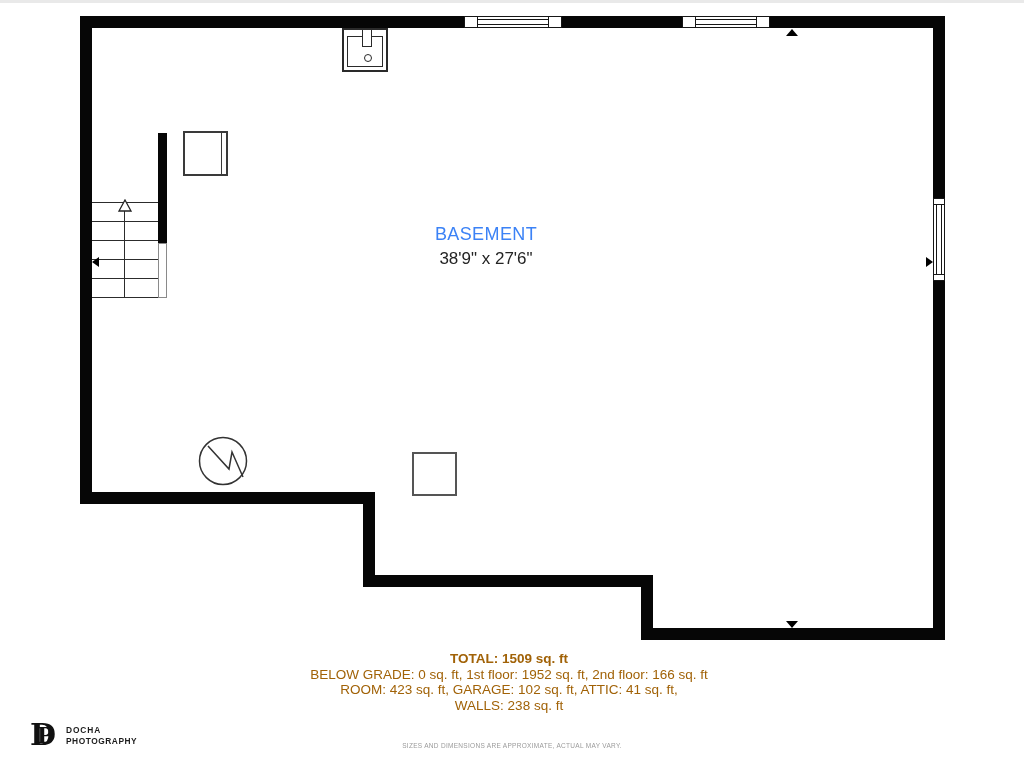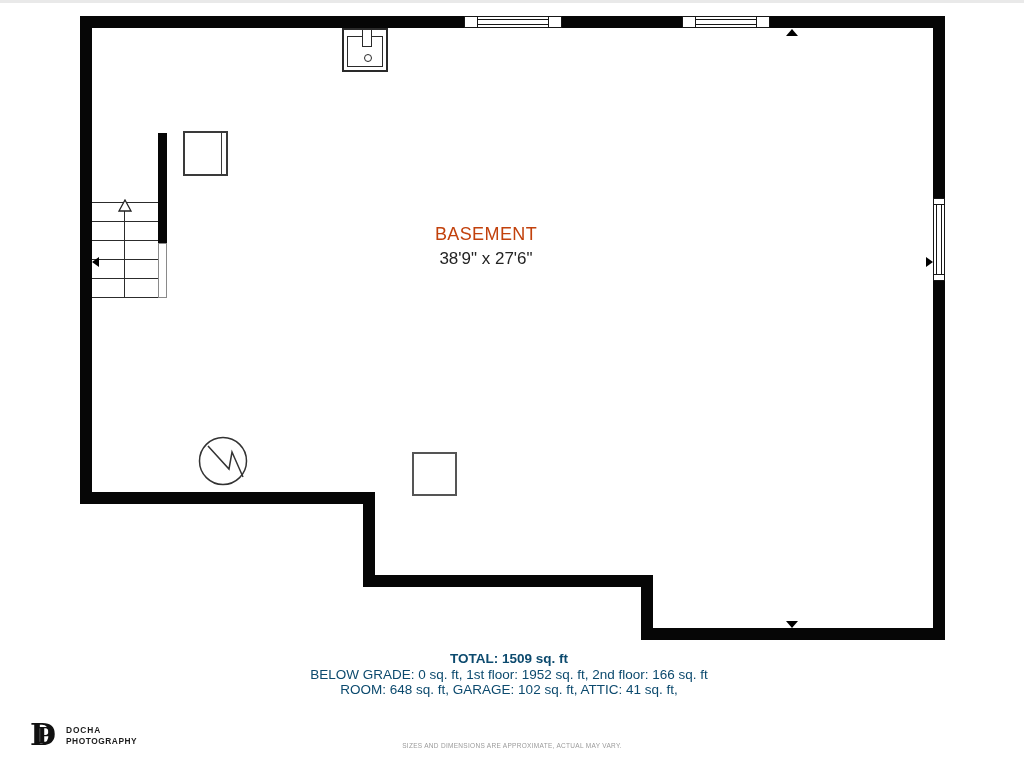--- a/index.html
+++ b/index.html
@@ -30,24 +30,24 @@
   .stair-center{position:absolute;width:1px;background:#2c2c2c;}
   .stair-rail{position:absolute;left:158px;top:243px;width:9px;height:55px;border:1px solid #8a8a8a;box-sizing:border-box;background:#fff;}
   
   .tri{position:absolute;width:0;height:0;}
   .tri-up{border-left:6px solid transparent;border-right:6px solid transparent;border-bottom:7px solid #000;}
   .tri-down{border-left:6px solid transparent;border-right:6px solid transparent;border-top:7px solid #000;}
   .tri-left{border-top:5px solid transparent;border-bottom:5px solid transparent;border-right:7px solid #000;}
   .tri-right{border-top:5px solid transparent;border-bottom:5px solid transparent;border-left:7px solid #000;}
   
   .room-label{position:absolute;left:336px;top:224px;width:300px;text-align:center;}
-  .room-label .name{font-size:18px;letter-spacing:0.4px;color:#c2410c;}
+  .room-label .name{font-size:18px;letter-spacing:0.4px;color:#3b82f6;}
   .room-label .dims{font-size:17px;margin-top:4px;color:#242424;}
   
-  .summary{position:absolute;left:0;top:651px;width:1018px;text-align:center;font-size:13.5px;line-height:15.6px;color:#0c4a6e;}
+  .summary{position:absolute;left:0;top:651px;width:1018px;text-align:center;font-size:13.5px;line-height:15.6px;color:#a16207;}
   .summary .total{font-weight:bold;}
   .disclaimer{position:absolute;left:0;top:742px;width:1024px;text-align:center;font-size:6.5px;letter-spacing:0.3px;color:#9a9a9a;}
   
   .logo{position:absolute;left:30px;top:719px;display:flex;align-items:center;}
   .logo .monogram{position:relative;width:32px;height:32px;font-family:"DejaVu Serif", serif;color:#111;}
   .logo .mono-d{position:absolute;left:0;top:0;font-size:30px;font-weight:bold;line-height:32px;}
   .logo .mono-p{position:absolute;left:7px;top:1px;font-size:22px;font-weight:bold;line-height:30px;}
   .logo .brand{margin-left:4px;transform:scaleX(0.88);transform-origin:left center;color:#1c1c1c;}
   .logo .brand-top{font-size:9.5px;font-weight:bold;letter-spacing:1px;line-height:11px;}
   .logo .brand-bottom{font-size:9.5px;font-weight:bold;letter-spacing:0.6px;line-height:11px;}
@@ -126,21 +126,22 @@
   <div class="tri tri-left" style="left:92px;top:257px;"></div>
 
   <div class="room-label">
     <div class="name">BASEMENT</div>
     <div class="dims">38'9" x 27'6"</div>
   </div>
 
   <div class="summary">
     <div class="total">TOTAL: 1509 sq. ft</div>
     <div>BELOW GRADE: 0 sq. ft, 1st floor: 1952 sq. ft, 2nd floor: 166 sq. ft</div>
-    <div>ROOM: 648 sq. ft, GARAGE: 102 sq. ft, ATTIC: 41 sq. ft,</div>
+    <div>ROOM: 423 sq. ft, GARAGE: 102 sq. ft, ATTIC: 41 sq. ft,</div>
+    <div>WALLS: 238 sq. ft</div>
   </div>
   <div class="disclaimer">SIZES AND DIMENSIONS ARE APPROXIMATE, ACTUAL MAY VARY.</div>
 
   <div class="logo">
     <div class="monogram">
       <span class="mono-d">D</span>
       <span class="mono-p">P</span>
     </div>
     <div class="brand">
       <div class="brand-top">DOCHA</div>

